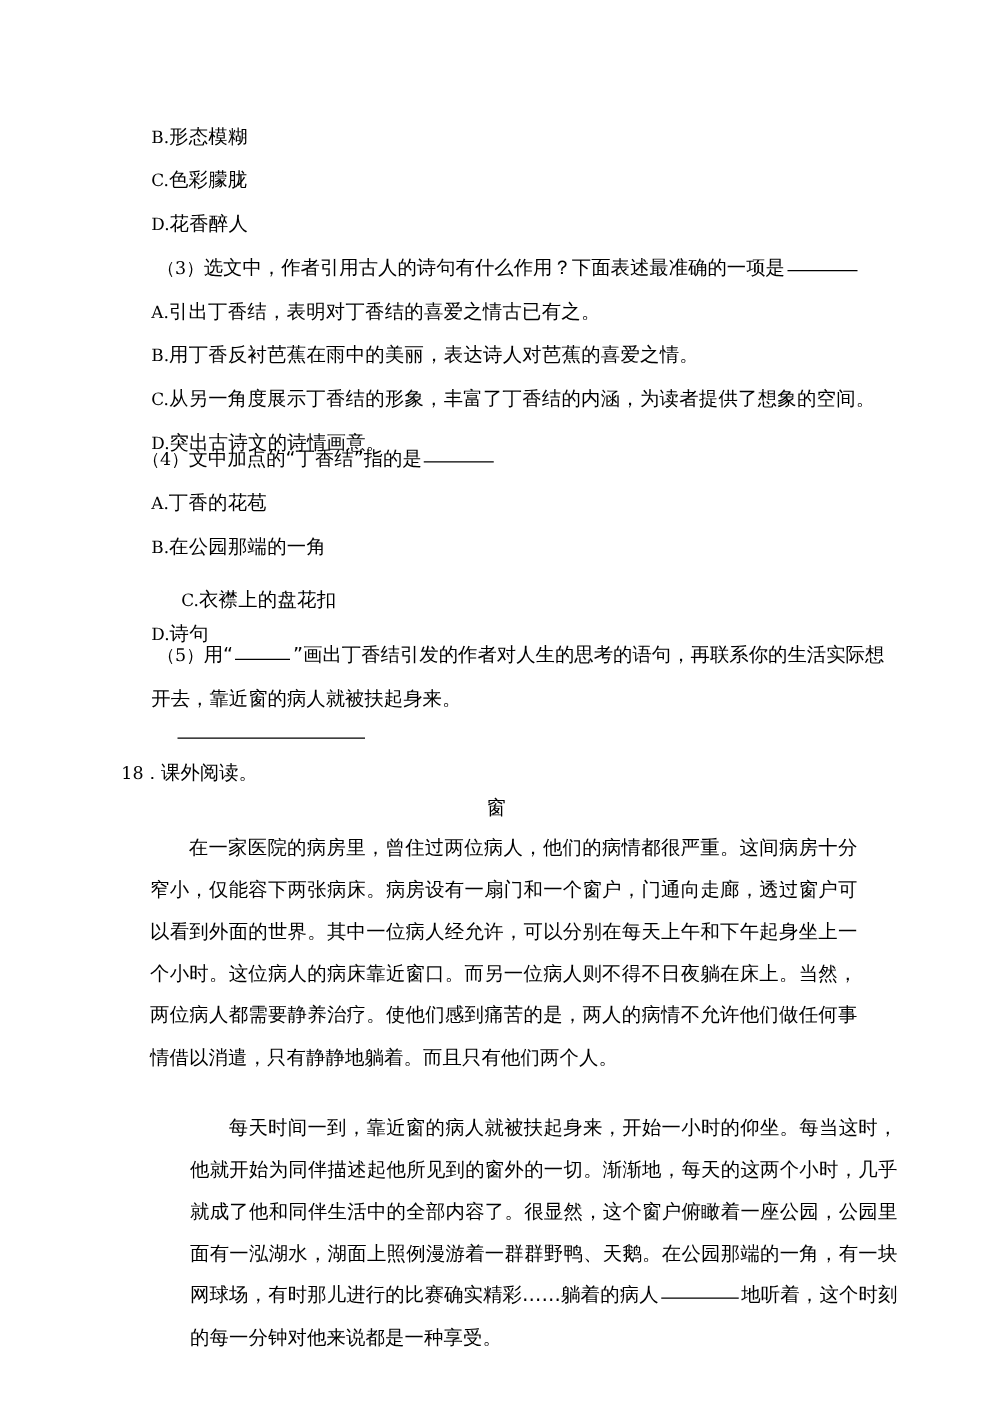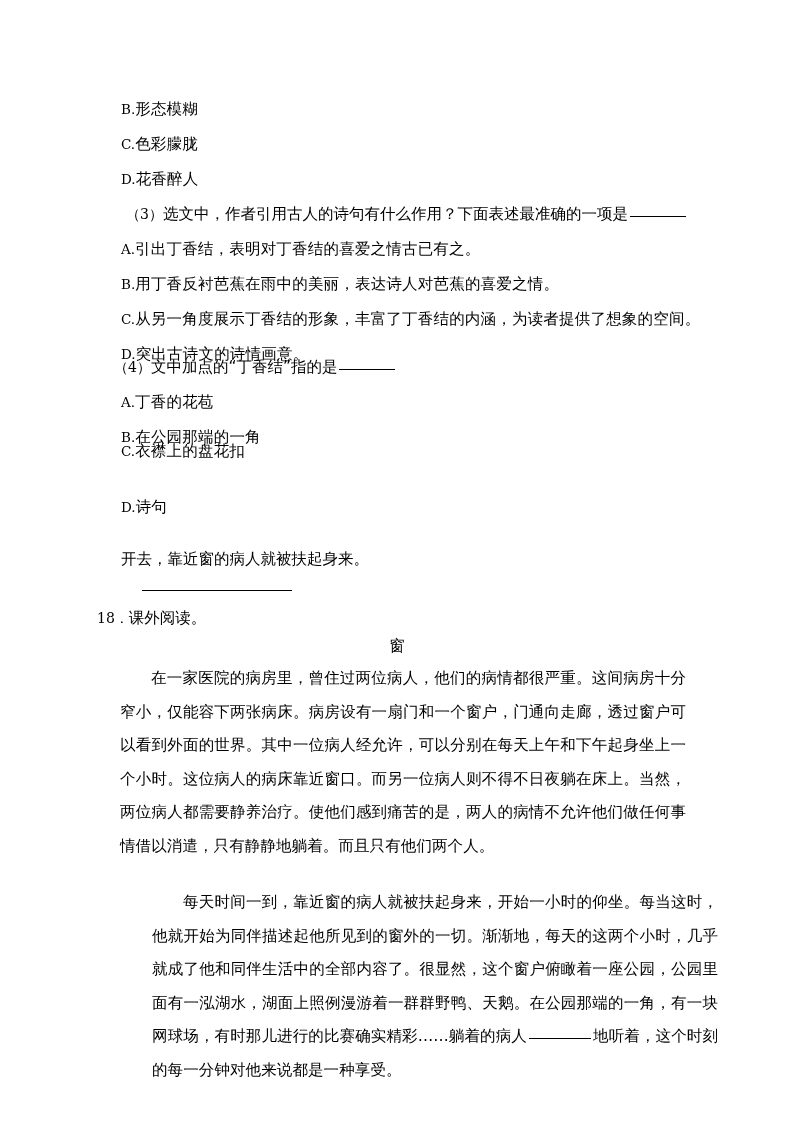--- a/index.html
+++ b/index.html
@@ -150,27 +150,30 @@
   <div class="qline" style="top:350px; left:114px;">
     <span class="qnum">（4）</span><span>文中加点的“丁香结”指的是</span><span class="blank blank-q4"></span>
   </div>
 
   <div class="option line" style="top:385px;">
     <span class="tag">A.</span><span>丁香的花苞</span>
   </div>
   <div class="option line" style="top:420px;">
     <span class="tag">B.</span><span>在公园那端的一角</span>
   </div>
-  <div class="option line" style="top:434px;">
+  <div class="option line" style="top:463px;margin-left:24px;">
     <span class="tag">C.</span><span>衣襟上的盘花扣</span>
   </div>
   <div class="option line" style="top:490px;">
     <span class="tag">D.</span><span>诗句</span>
   </div>
 
+  <div class="qline" style="top:507px; left:126px;">
+    <span class="qnum">（5）</span><span>用“</span><span class="blank blank-inq5"></span><span>”画出丁香结引发的作者对人生的思考的语句，再联系你的生活实际想</span>
+  </div>
   <div class="qline" style="top:542px; left:121px;">
     <span>开去，靠近窗的病人就被扶起身来。</span>
   </div>
 
   <div class="answer-rule" style="top:590px;"></div>
 
   <div class="item-heading" style="top:603px;">
     <span class="num">18．</span><span>课外阅读。</span>
   </div>
 

